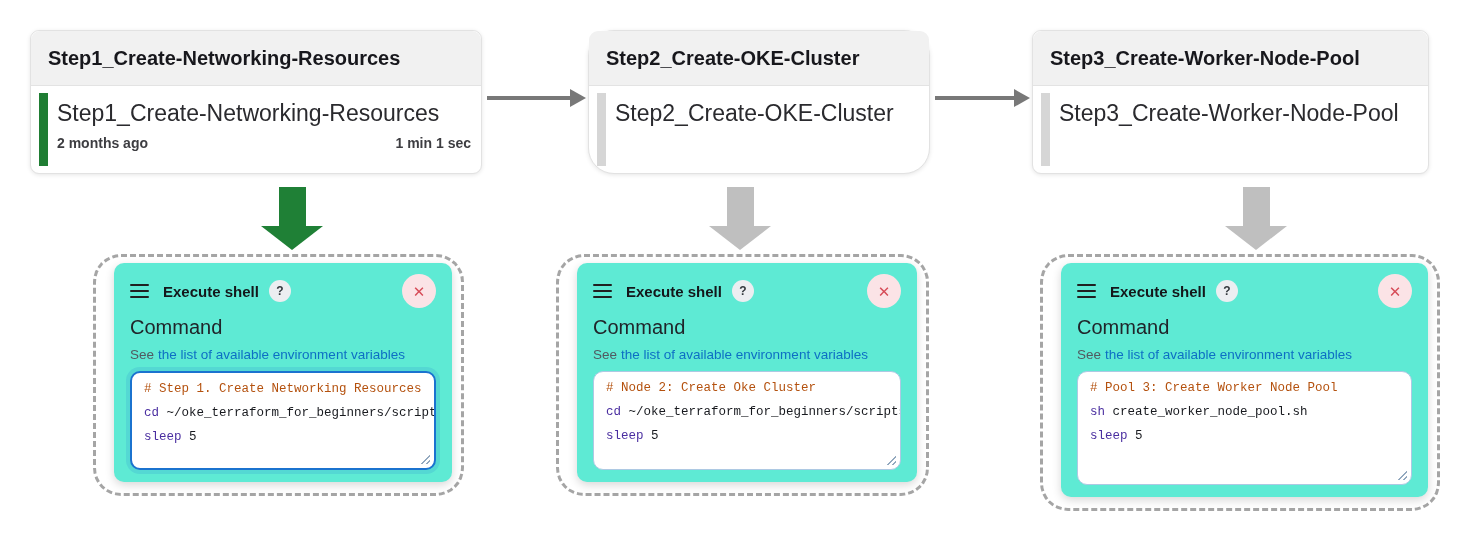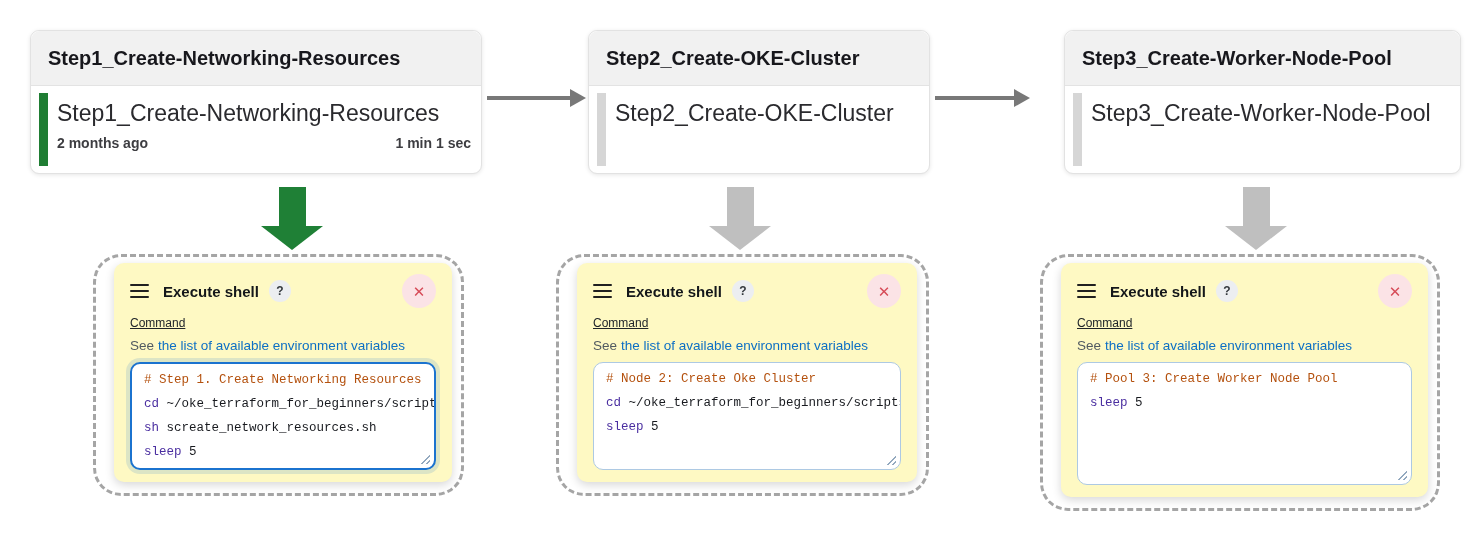--- a/index.html
+++ b/index.html
@@ -9,22 +9,22 @@
     font-family:"Liberation Sans", sans-serif; overflow:hidden;
   }
 
   
   .stage-card {
     position:absolute; top:30px; height:144px; background:#fff;
     border:1px solid #e2e2e2; border-radius:9px;
     box-shadow:0 1px 4px rgba(0,0,0,.10);
   }
   .sc1 { left:30px;   width:452px; }
-  .sc2 { left:588px;  width:342px; }
-  .sc3 { left:1064px; width:397px; }
+  .sc2 { left:588px;  width:342px;border-radius:26px; }
+  .sc3 { left:1032px; width:397px; }
 
   .stage-header {
     height:55px; background:#f1f1f1; border-bottom:1px solid #e3e3e3;
     border-radius:9px 9px 0 0; display:flex; align-items:center;
     padding:0 17px; font-size:20px; font-weight:700; color:#17171c;
     white-space:nowrap; overflow:hidden;
   }
   .stage-body { position:relative; height:87px; padding:10px 10px 0 26px; }
   .status-bar { position:absolute; left:8px; top:7px; width:9px; height:73px; }
   .bar-green { background:#1f7d33; }
@@ -60,40 +60,40 @@
   
   .panel {
     position:absolute; top:254px; border:3px dashed #a5a5a5; border-radius:28px;
   }
   .p1 { left:93px;   width:371px; height:242px; }
   .p2 { left:556px;  width:373px; height:242px; }
   .p3 { left:1040px; width:400px; height:257px; }
 
   .shell-card {
     position:absolute; left:18px; right:9px; top:6px; bottom:11px;
-    background:#fef9c3; border-radius:10px;
+    background:#5eead4; border-radius:10px;
     box-shadow:0 3px 10px rgba(0,0,0,.16);
     padding:12px 16px 12px; display:flex; flex-direction:column;
   }
   .shell-head { display:flex; align-items:center; height:32px; flex:none; }
   .hamburger-icon { width:19px; display:flex; flex-direction:column; gap:3.5px; }
   .hamburger-icon i { display:block; height:2.6px; background:#202020; border-radius:1px; }
   .shell-title { margin-left:14px; font-size:15px; font-weight:700; color:#14171a; }
   .help-badge {
     margin-left:10px; width:22px; height:22px; border-radius:50%;
     background:#eceef1; color:#33383d; font-size:12px; font-weight:700;
     display:flex; align-items:center; justify-content:center; cursor:pointer;
   }
   .close-btn {
     margin-left:auto; width:34px; height:34px; border-radius:50%;
     background:#fbe3e6; color:#d64b57; font-size:15px; line-height:1;
     display:flex; align-items:center; justify-content:center; border:none; cursor:pointer;
     font-family:"Liberation Sans", sans-serif;
   }
-  .command-label { margin-top:9px; font-size:12px; color:#20252a; flex:none;text-decoration:underline; }
+  .command-label { margin-top:9px; font-size:20px; color:#20252a; flex:none; }
   .env-line { margin-top:8px; font-size:13.5px; flex:none; white-space:nowrap; }
   .see-text { color:#515a61; margin-right:4px; }
   .env-link { color:#0d6fc4; cursor:pointer; }
 
   .cmd-box {
     margin-top:9px; flex:1; position:relative; border-radius:10px; background:#fff;
     padding:4px 12px; font-family:"Liberation Mono","DejaVu Sans Mono",monospace;
     font-size:12.5px; line-height:24px; white-space:nowrap; overflow:hidden;
   }
   .cmd-focused { border:2px solid #1b73cf; box-shadow:0 0 0 4px rgba(27,115,207,.15); }
@@ -177,21 +177,20 @@
         <div class="help-badge">?</div>
         <button class="close-btn">✕</button>
       </div>
       <div class="command-label">Command</div>
       <div class="env-line">
         <span class="see-text">See</span><span class="env-link">the list of available environment variables</span>
       </div>
       <div class="cmd-box cmd-focused">
         <div class="code-line"><span class="tok-comment"># Step 1. Create Networking Resources</span></div>
         <div class="code-line"><span class="tok-kw">cd</span><span class="tok-plain"> ~/oke_terraform_for_beginners/scripts</span></div>
-        <div class="code-line"><span class="tok-kw">sh</span><span class="tok-plain"> screate_network_resources.sh</span></div>
         <div class="code-line"><span class="tok-kw">sleep</span><span class="tok-plain"> 5</span></div>
         <div class="resize-handle"></div>
       </div>
     </div>
   </div>
 
   <div class="panel p2">
     <div class="shell-card">
       <div class="shell-head">
         <div class="hamburger-icon">
@@ -227,19 +226,20 @@
         <div class="shell-title">Execute shell</div>
         <div class="help-badge">?</div>
         <button class="close-btn">✕</button>
       </div>
       <div class="command-label">Command</div>
       <div class="env-line">
         <span class="see-text">See</span><span class="env-link">the list of available environment variables</span>
       </div>
       <div class="cmd-box cmd-normal">
         <div class="code-line"><span class="tok-comment"># Pool 3: Create Worker Node Pool</span></div>
+        <div class="code-line"><span class="tok-kw">sh</span><span class="tok-plain"> create_worker_node_pool.sh</span></div>
         <div class="code-line"><span class="tok-kw">sleep</span><span class="tok-plain"> 5</span></div>
         <div class="resize-handle"></div>
       </div>
     </div>
   </div>
 
 </div>
 
 </body></html>

